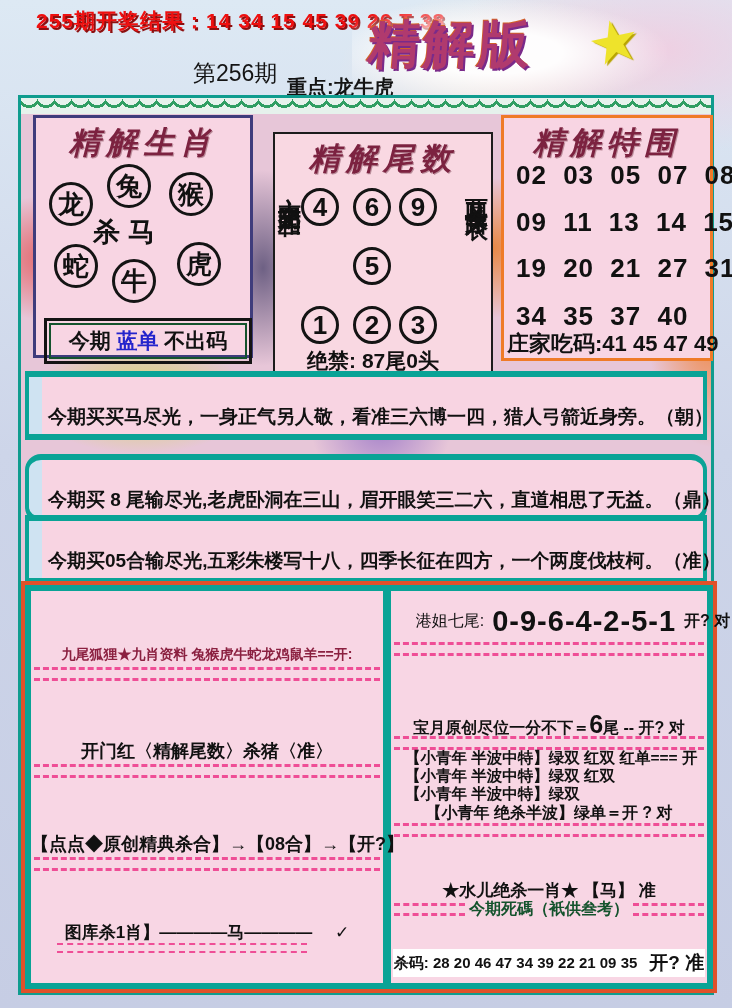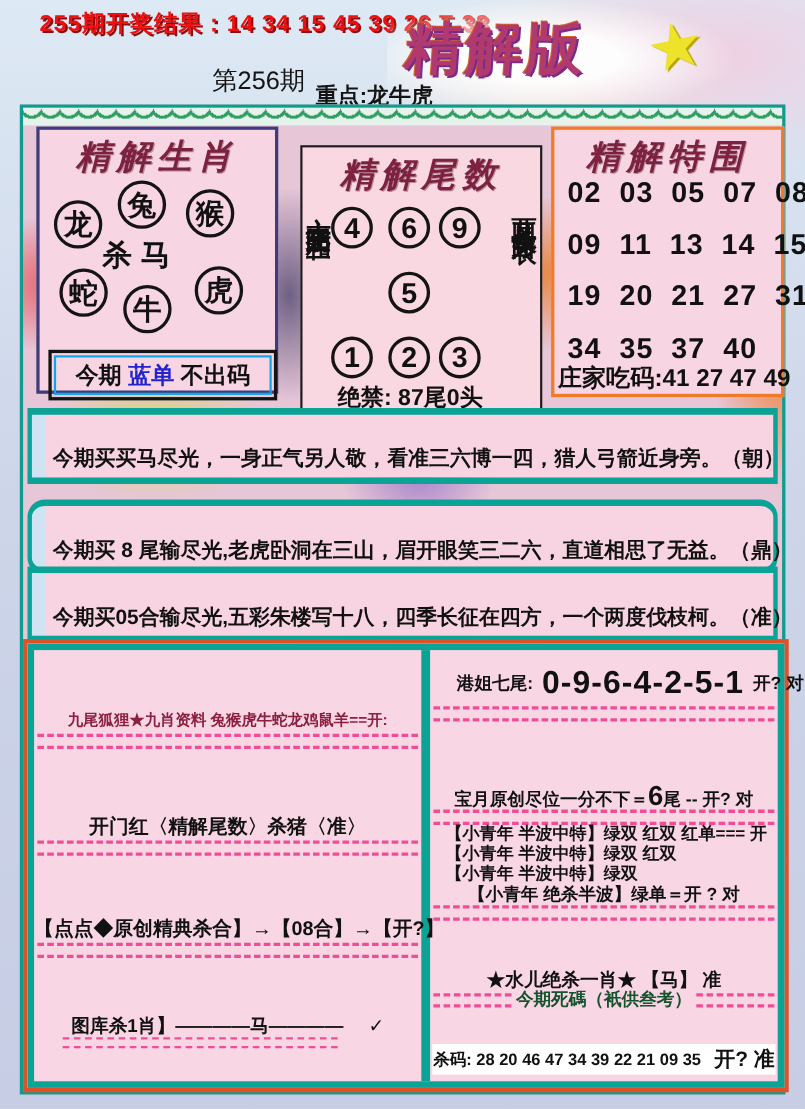--- a/index.html
+++ b/index.html
@@ -48,21 +48,21 @@
     letter-spacing:6px;color:#7c2240;text-shadow:1px 1px 0 #bb8d9b;white-space:nowrap;}
   .zcircle,.ncircle{position:absolute;border:3px solid #141414;border-radius:50%;
     display:flex;align-items:center;justify-content:center;font-weight:bold;box-sizing:border-box;}
   .zcircle{width:44px;height:44px;font-size:26px;}
   .ncircle{width:38px;height:38px;font-size:26px;}
   .z0{left:13px;top:64px;} .z1{left:71px;top:46px;} .z2{left:133px;top:54px;}
   .z3{left:18px;top:126px;} .z4{left:76px;top:141px;} .z5{left:141px;top:124px;}
   .kill-ma{position:absolute;left:0;right:30px;top:96px;text-align:center;font-size:27px;
     font-weight:bold;letter-spacing:8px;}
   .note-box{position:absolute;left:8px;top:200px;width:198px;border:3px solid #141414;padding:2px;}
-  .note-inner{border:2px solid #0ea5e9;padding:2px 3px;text-align:center;font-size:21px;
+  .note-inner{border:2px solid #14532d;padding:2px 3px;text-align:center;font-size:21px;
     font-weight:bold;white-space:nowrap;}
   .blue-word{color:#2323cc;}
   .vert{position:absolute;top:46px;writing-mode:vertical-rl;text-orientation:upright;
     font-size:23px;font-weight:bold;line-height:1;letter-spacing:3px;}
   .vert-left{left:3px;} .vert-right{right:3px;}
   .t4{left:26px;top:54px;} .t6{left:78px;top:54px;} .t9{left:124px;top:54px;}
   .t5{left:78px;top:113px;}
   .t1{left:26px;top:172px;} .t2{left:78px;top:172px;} .t3{left:124px;top:172px;}
   .forbid{position:absolute;left:0;right:20px;top:213px;text-align:center;font-size:21px;font-weight:bold;}
   .numrow{position:absolute;left:12px;font-size:26px;font-weight:bold;letter-spacing:1px;word-spacing:8px;white-space:nowrap;}
@@ -89,21 +89,21 @@
     font-weight:bold;color:#8b2040;white-space:nowrap;}
   .sepL1{top:76px;} .sepL2{top:173px;} .sepL3{top:266px;}
   .bl2{position:absolute;left:0;right:0;top:148px;text-align:center;font-size:18px;font-weight:bold;white-space:nowrap;}
   .bl3{position:absolute;left:0;right:0;top:241px;text-align:center;font-size:18px;font-weight:bold;white-space:nowrap;}
   .bl4{position:absolute;left:0;right:0;top:330px;text-align:center;font-size:17px;font-weight:bold;white-space:nowrap;}
   .check-icon{margin-left:18px;font-weight:normal;}
   .underdash{position:absolute;left:26px;width:250px;top:352px;height:6px;
     border-top:2px dashed #ef4e96;border-bottom:2px dashed #ef4e96;}
   .gang{position:absolute;left:0;right:0;top:14px;display:flex;align-items:center;
     justify-content:center;gap:8px;white-space:nowrap;}
-  .gang .lab{font-size:16px;font-weight:bold;padding-left:48px;}
+  .gang .lab{font-size:16px;font-weight:normal;padding-left:48px;}
   .gang .val{font-size:29px;font-weight:bold;letter-spacing:1px;}
   .gang .res{font-size:16px;font-weight:bold;}
   .sepR1{top:51px;} .sepR2{top:145px;} .sepR3{top:232px;}
   .baoyue{position:absolute;left:0;right:0;top:119px;text-align:center;font-size:16px;
     font-weight:bold;white-space:nowrap;}
   .baoyue .big{font-size:25px;}
   .hw{position:absolute;left:14px;right:0;font-size:15.5px;font-weight:bold;white-space:nowrap;}
   .hw0{top:157px;} .hw1{top:175px;} .hw2{top:193px;}
   .killwave{position:absolute;left:0;right:0;top:212px;text-align:center;font-size:16px;
     font-weight:bold;white-space:nowrap;}
@@ -163,21 +163,21 @@
       <div class="ncircle t3">3</div>
       <div class="forbid">绝禁: 87尾0头</div>
     </div>
 
     <div class="pinkbox box-special">
       <div class="box-title">精解特围</div>
       <div class="numrow r0">02 03 05 07 08</div>
       <div class="numrow r1">09 11 13 14 15</div>
       <div class="numrow r2">19 20 21 27 31</div>
       <div class="numrow r3">34 35 37 40</div>
-      <div class="banker">庄家吃码:41 27 47 49</div>
+      <div class="banker">庄家吃码:41 45 47 49</div>
     </div>
 
     <div class="verse v0">
       <span>今期买买马尽光，一身正气另人敬，看准三六博一四，猎人弓箭近身旁。（朝）</span>
     </div>
     <div class="verse v1">
       <span>今期买 8 尾输尽光,老虎卧洞在三山，眉开眼笑三二六，直道相思了无益。（鼎）</span>
     </div>
     <div class="verse v2">
       <span>今期买05合输尽光,五彩朱楼写十八，四季长征在四方，一个两度伐枝柯。（准）</span>

